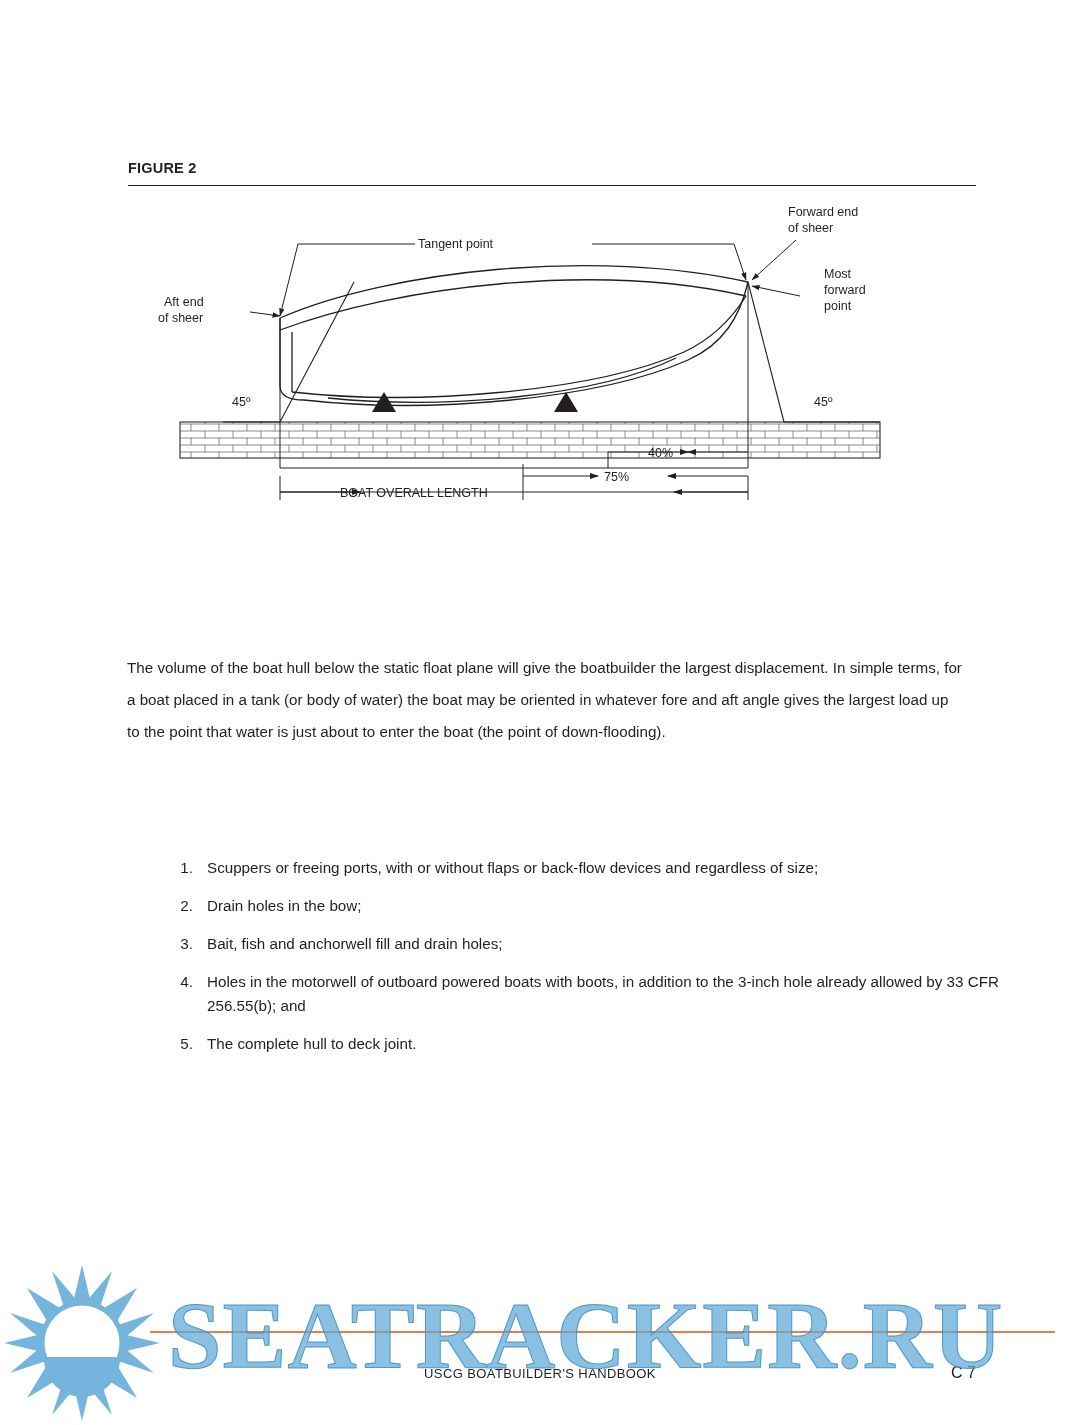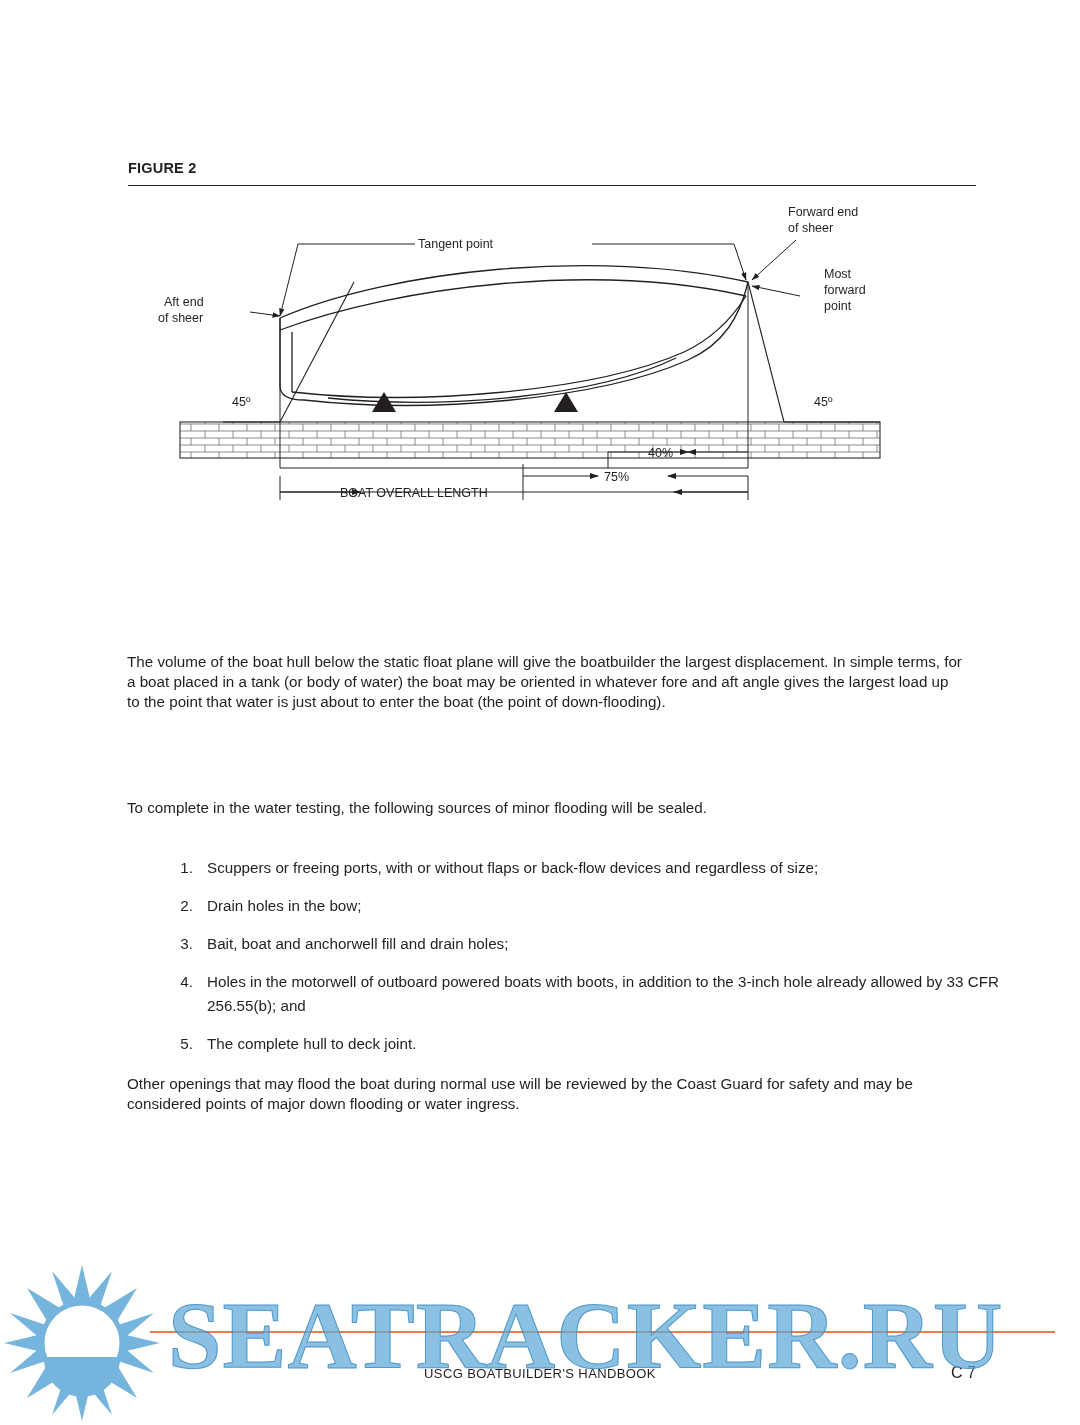--- a/index.html
+++ b/index.html
@@ -67,21 +67,21 @@
     font-size: 26px;
     font-weight: 400;
     color: #1d6e96;
     letter-spacing: 0.1px;
   }
   .body-block {
     position: absolute;
     left: 127px;
     width: 836px;
     font-size: 15.2px;
-    line-height: 20px;
+    line-height: 32px;
     color: #231f20;
   }
   #para1 { top: 652px; }
   #para2 { top: 798px; }
   #para3 { top: 1074px; }
   ol.flood-list {
     position: absolute;
     left: 127px;
     top: 855px;
     width: 836px;
@@ -255,31 +255,29 @@
         <text x="686" y="206">45º</text>
         <text x="520" y="257">40%</text>
         <text x="476" y="281">75%</text>
         <text x="212" y="297">BOAT  OVERALL  LENGTH</text>
       </g>
     </svg>
   </div>
 
 
   <div class="body-block" id="para1">The volume of the boat hull below the static float plane will give the boatbuilder the largest displacement. In simple terms, for a boat placed in a tank (or body of water) the boat may be oriented in whatever fore and aft angle gives the largest load up to the point that water is just about to enter the boat (the point of down-flooding).</div>
-  <div class="body-block" id="para2">To complete in the water testing, the following sources of minor flooding will be sealed.</div>
 
   <ol class="flood-list">
     <li>Scuppers or freeing ports, with or without flaps or back-flow devices and regardless of size;</li>
     <li>Drain holes in the bow;</li>
-    <li>Bait, boat and anchorwell fill and drain holes;</li>
+    <li>Bait, fish and anchorwell fill and drain holes;</li>
     <li>Holes in the motorwell of outboard powered boats with boots, in addition to the 3-inch hole already allowed by 33 CFR 256.55(b); and</li>
     <li>The complete hull to deck joint.</li>
   </ol>
 
-  <div class="body-block" id="para3">Other openings that may flood the boat during normal use will be reviewed by the Coast Guard for safety and may be considered points of major down flooding or water ingress.</div>
 
   <div class="footer-center">USCG BOATBUILDER'S HANDBOOK</div>
   <div class="footer-page">C 7</div>
 
   <div class="watermark">
     <svg width="1080" height="170" viewBox="0 0 1080 170" xmlns="http://www.w3.org/2000/svg">
       <g transform="translate(82,88)" fill="#5da8d6" opacity="0.85">
         <g>
           <path d="M0,-78 L9,-40 L-9,-40 Z"></path>
           <path d="M0,78 L9,40 L-9,40 Z"></path>

